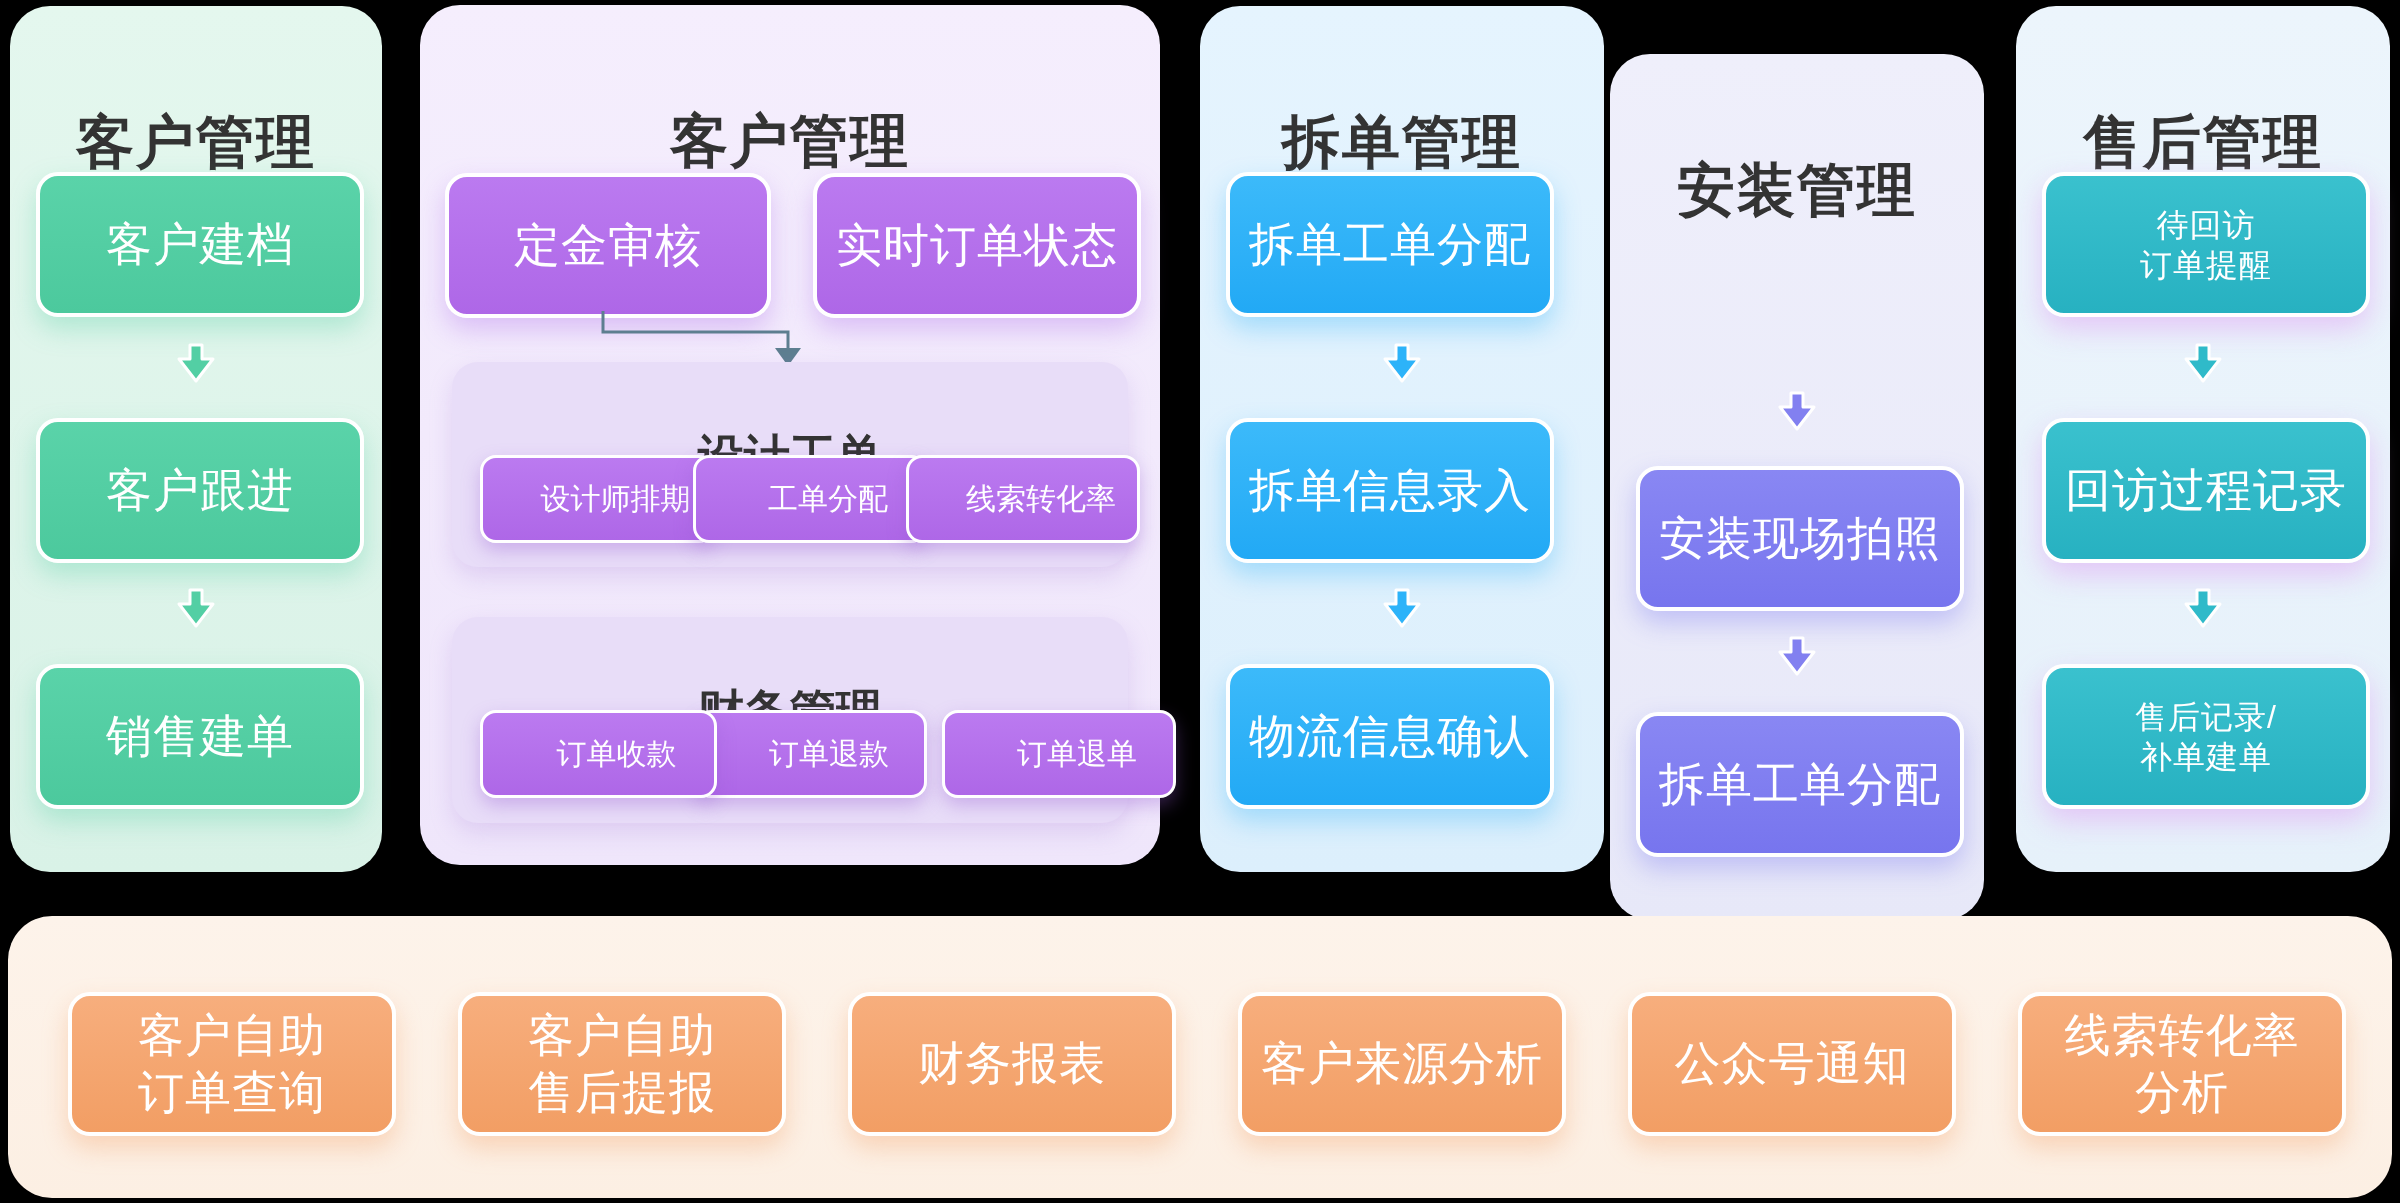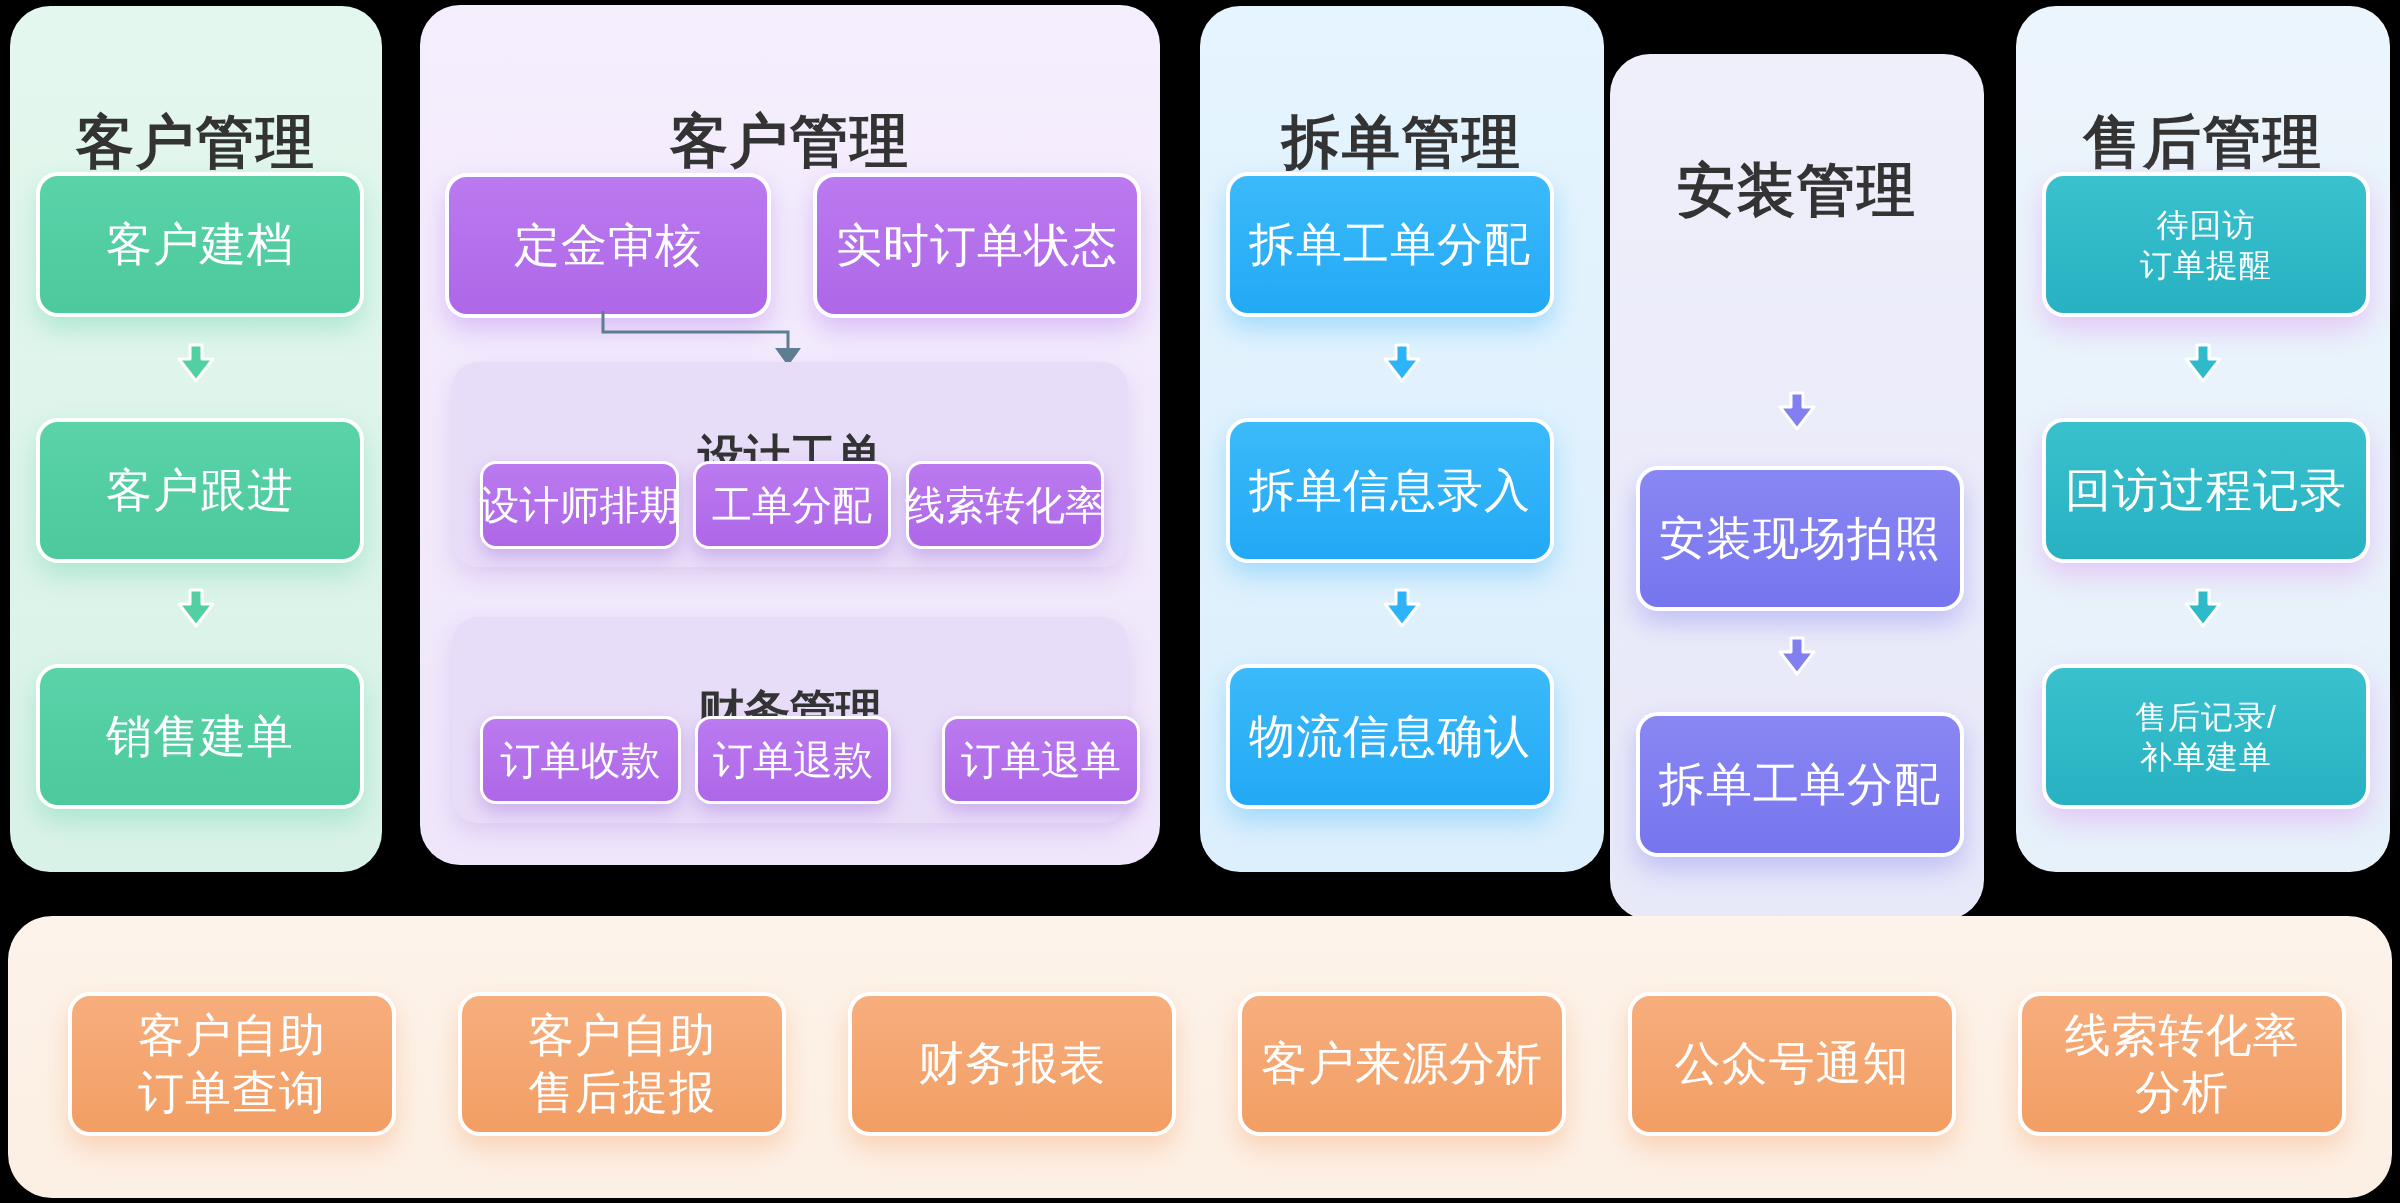--- a/index.html
+++ b/index.html
@@ -14,23 +14,23 @@
   .arrow{position:absolute;width:44px;height:44px;left:50%;transform:translateX(-22px);}
   
   .p1{left:10px;top:6px;width:372px;height:866px;background:linear-gradient(180deg,#e4f7ee,#d9f2e7);}
   .green-node{background:linear-gradient(180deg,#5ad3a9,#4cc99d);box-shadow:0 12px 26px rgba(83,207,164,.35);}
   .green-arrow polygon{fill:#53cfa4;}
   
   .p2{left:420px;top:5px;width:740px;height:860px;background:linear-gradient(180deg,#f5eefd,#efe6fb);}
   .purple-node{background:linear-gradient(180deg,#bb7af0,#ae67e7);box-shadow:0 12px 26px rgba(180,118,236,.38);}
   .subpanel{position:absolute;left:32px;width:676px;background:#e8ddf8;border-radius:26px;box-shadow:0 10px 22px rgba(170,130,220,.25);}
   .subpanel-title{position:absolute;left:0;right:0;top:18px;text-align:center;font-size:46px;font-weight:600;color:#333;}
-  .subnode{position:absolute;top:99px;height:82px;display:flex;align-items:center;justify-content:center;
+  .subnode{position:absolute;top:93px;height:82px;display:flex;align-items:center;justify-content:center;
            color:#fff;background:linear-gradient(180deg,#bb7af0,#ae67e7);border:3px solid #fff;border-radius:16px;
-           font-size:40px;white-space:nowrap;box-shadow:0 8px 18px rgba(150,90,210,.35);}
+           font-size:30px;white-space:nowrap;box-shadow:0 8px 18px rgba(150,90,210,.35);padding-left:36px;}
   .connector{position:absolute;inset:0;pointer-events:none;}
   
   .p3{left:1200px;top:6px;width:404px;height:866px;background:linear-gradient(180deg,#e5f4fe,#dceffc);}
   .blue-node{background:linear-gradient(180deg,#3cbafa,#22a9f5);box-shadow:0 12px 26px rgba(45,179,249,.35);}
   .blue-arrow polygon{fill:#2db3f9;}
   
   .p4{left:1610px;top:6px;width:374px;height:866px;background:linear-gradient(180deg,#efeffb,#e7e8f8);margin-top:48px;}
   .peri-node{background:linear-gradient(180deg,#8987f3,#7775ee);box-shadow:0 12px 26px rgba(130,128,240,.4);}
   .peri-arrow polygon{fill:#8280f0;}
   

